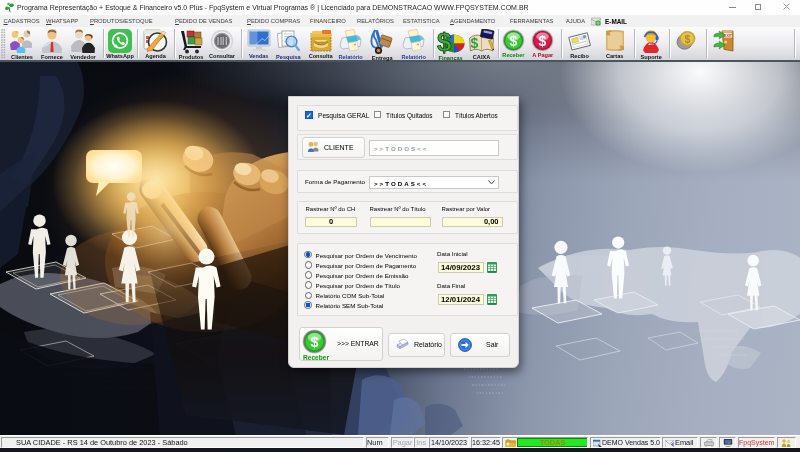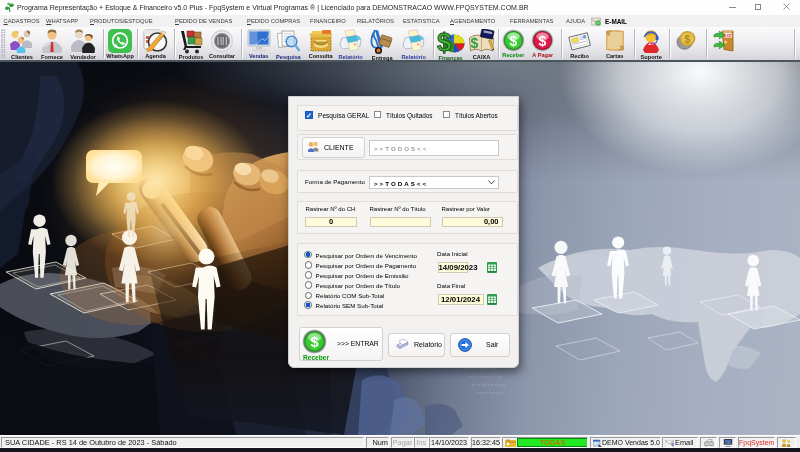--- a/index.html
+++ b/index.html
@@ -574,21 +574,21 @@
   <div class="dtxt" style="left:26.5px;top:164.7px">Pesquisar por Ordem de Pagamento</div>
   <div class="rad" style="left:15.5px;top:174.2px"></div>
   <div class="dtxt" style="left:26.5px;top:174.9px">Pesquisar por Ordem de Emissão</div>
   <div class="rad" style="left:15.5px;top:184.4px"></div>
   <div class="dtxt" style="left:26.5px;top:185.1px">Pesquisar por Ordem de Título</div>
   <div class="rad" style="left:15.5px;top:194.6px"></div>
   <div class="dtxt" style="left:26.5px;top:195.3px">Relatório COM Sub-Total</div>
   <div class="radc" style="left:15px;top:204.3px"></div>
   <div class="dtxt" style="left:26.5px;top:205.3px">Relatório SEM Sub-Total</div>
   <div class="dtxt" style="left:148px;top:153px">Data Inicial</div>
-  <div class="yinp" style="left:148.5px;top:165px;width:30px;height:11px;text-align:center;line-height:9.5px;font-size:7.8px">14/09/2023</div>
+  <div class="yinp" style="left:148.5px;top:165px;width:46px;height:11px;text-align:center;line-height:9.5px;font-size:7.8px">14/09/2023</div>
   <svg style="position:absolute;left:197.5px;top:165px" width="10" height="11" viewBox="0 0 10 11">
           <rect width="10" height="11" rx="1" fill="#2e9e4f"></rect>
           <rect x="1" y="2.5" width="8" height="6.5" fill="#e9f5ec"></rect>
           <path d="M1 4.5h8M1 6.5h8M3.5 2.5v6.5M6.5 2.5v6.5" stroke="#2e9e4f" stroke-width=".6"></path>
           <rect x="1" y="9.3" width="8" height="1" fill="#1a7a38"></rect>
         </svg>
   <div class="dtxt" style="left:148px;top:185px">Data Final</div>
   <div class="yinp" style="left:148.5px;top:197px;width:46px;height:11px;text-align:center;line-height:9.5px;font-size:7.8px">12/01/2024</div>
   <svg style="position:absolute;left:197.5px;top:197px" width="10" height="11" viewBox="0 0 10 11">
           <rect width="10" height="11" rx="1" fill="#2e9e4f"></rect>
@@ -621,22 +621,22 @@
           <circle cx="7" cy="7" r="6.5" fill="#1e6edc"></circle>
           <circle cx="7" cy="7" r="6.5" fill="none" stroke="#11408a" stroke-width=".7"></circle>
           <path d="M3.5 6h4V3.8L10.8 7l-3.3 3.2V8h-4z" fill="#fff"></path>
           <circle cx="7" cy="7" r="5" fill="none" stroke="rgba(255,255,255,.35)" stroke-width=".8"></circle>
         </svg>
   <div class="dtxt" style="left:197px;top:244px;font-size:7px">Sair</div>
  </div>
 </div>
 
 <div id="statusbar">
- <div class="sp" style="left:1px;width:363px;padding-left:3px">SUA CIDADE - RS 14 de Outubro de 2023 - Sábado</div>
- <div class="sp" style="left:366px;width:23px;text-align:right">Num</div>
+ <div class="sp" style="left:1px;width:363px;padding-left:14px">SUA CIDADE - RS 14 de Outubro de 2023 - Sábado</div>
+ <div class="sp" style="left:366px;width:23px;text-align:left">Num</div>
  <div class="sp" style="left:391px;width:23px;text-align:center;color:#a6a6a6">Pagar</div>
  <div class="sp" style="left:414px;width:14.5px;text-align:center;color:#a6a6a6">Ins</div>
  <div class="sp" style="left:429px;width:40px;text-align:center;font-size:7.2px">14/10/2023</div>
  <div class="sp" style="left:471px;width:30px;text-align:center;font-size:7.2px">16:32:45</div>
  <div class="sp" style="left:502px;width:86px">
    <svg style="position:absolute;left:2px;top:1px" width="11" height="8" viewBox="0 0 11 8">
           <rect y="1" width="11" height="7" rx="1" fill="#e8b830"></rect>
           <path d="M1 1q2-1.5 4 0l1 1h5v2h-10z" fill="#caa028"></path>
           <circle cx="3" cy="5" r="1.4" fill="#fff"></circle>
         </svg>

